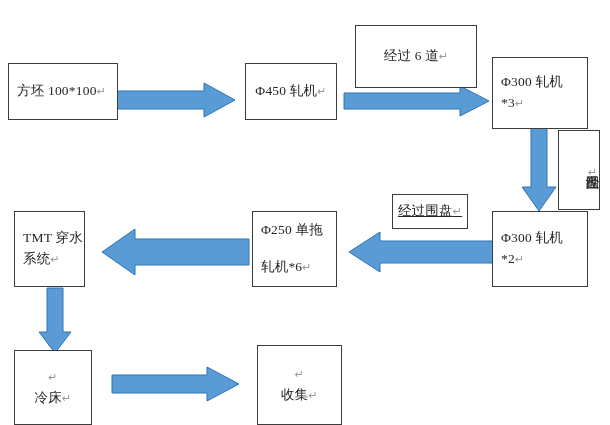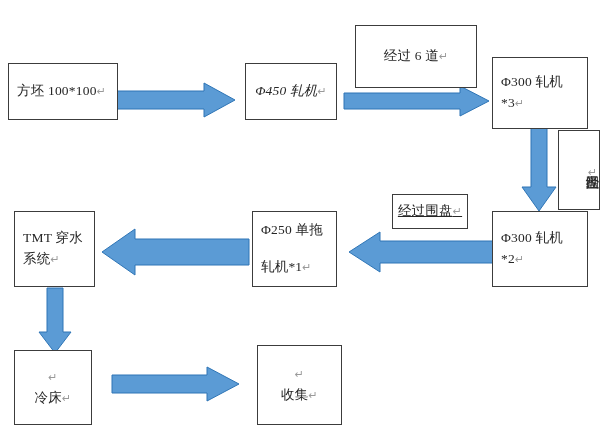--- a/index.html
+++ b/index.html
@@ -65,21 +65,21 @@
 </style>
 </head>
 <body>
 
 <div id="canvas">
 
   <div class="node align-left" style="left:8px; top:63px; width:110px; height:57px;">
     <span class="ln"><span>方坯 100*100</span><span class="pil">↵</span></span>
   </div>
 
-  <div class="node align-center" style="left:245px; top:63px; width:92px; height:57px;font-style:italic;">
+  <div class="node align-center" style="left:245px; top:63px; width:92px; height:57px;">
     <span class="ln"><span>Φ450 轧机</span><span class="pil">↵</span></span>
   </div>
 
   <div class="node align-center" style="left:355px; top:25px; width:122px; height:63px;">
     <span class="ln"><span>经过 6 道</span><span class="pil">↵</span></span>
   </div>
 
   <div class="node align-left" style="left:492px; top:57px; width:96px; height:72px;">
     <span class="ln"><span>Φ300 轧机</span></span>
     <span class="ln"><span>*3</span><span class="pil">↵</span></span>
@@ -93,24 +93,24 @@
     <span class="ln"><span>Φ300 轧机</span></span>
     <span class="ln"><span>*2</span><span class="pil">↵</span></span>
   </div>
 
   <div class="node align-center" style="left:392px; top:194px; width:76px; height:35px;text-decoration:underline;">
     <span class="ln"><span>经过围盘</span><span class="pil">↵</span></span>
   </div>
 
   <div class="node align-left" style="left:252px; top:211px; width:85px; height:76px;gap:16px;">
     <span class="ln"><span>Φ250 单拖</span></span>
-    <span class="ln"><span>轧机*1</span><span class="pil">↵</span></span>
+    <span class="ln"><span>轧机*6</span><span class="pil">↵</span></span>
   </div>
 
-  <div class="node align-left" style="left:14px; top:211px; width:81px; height:76px;">
+  <div class="node align-left" style="left:14px; top:211px; width:71px; height:76px;">
     <span class="ln"><span>TMT 穿水</span></span>
     <span class="ln"><span>系统</span><span class="pil">↵</span></span>
   </div>
 
   <div class="node align-center" style="left:14px; top:350px; width:78px; height:75px;">
     <span class="ln"><span></span><span class="pil">↵</span></span>
     <span class="ln"><span>冷床</span><span class="pil">↵</span></span>
   </div>
 
   <div class="node align-center" style="left:257px; top:345px; width:85px; height:80px;">

